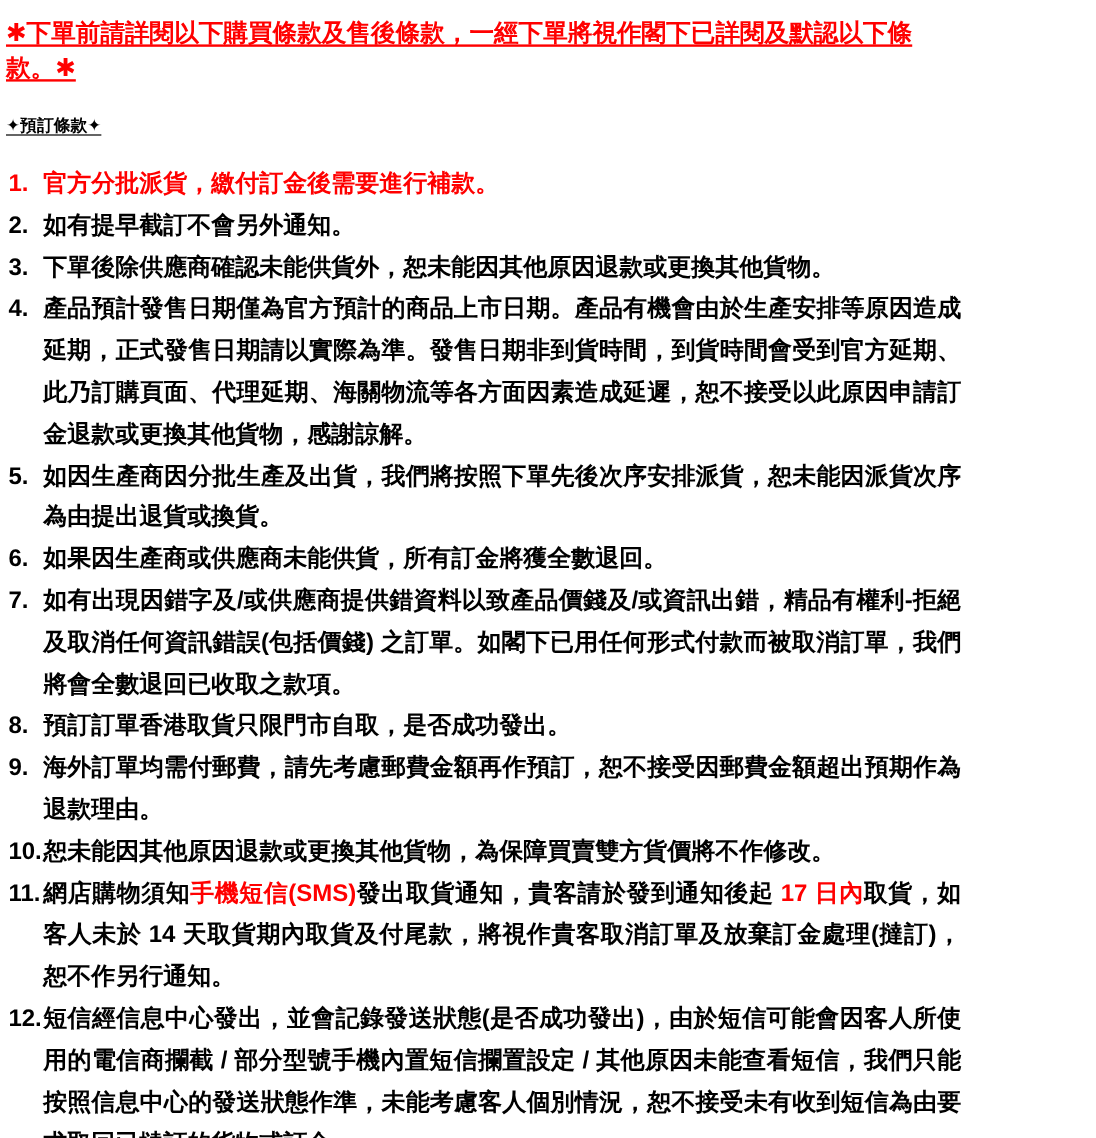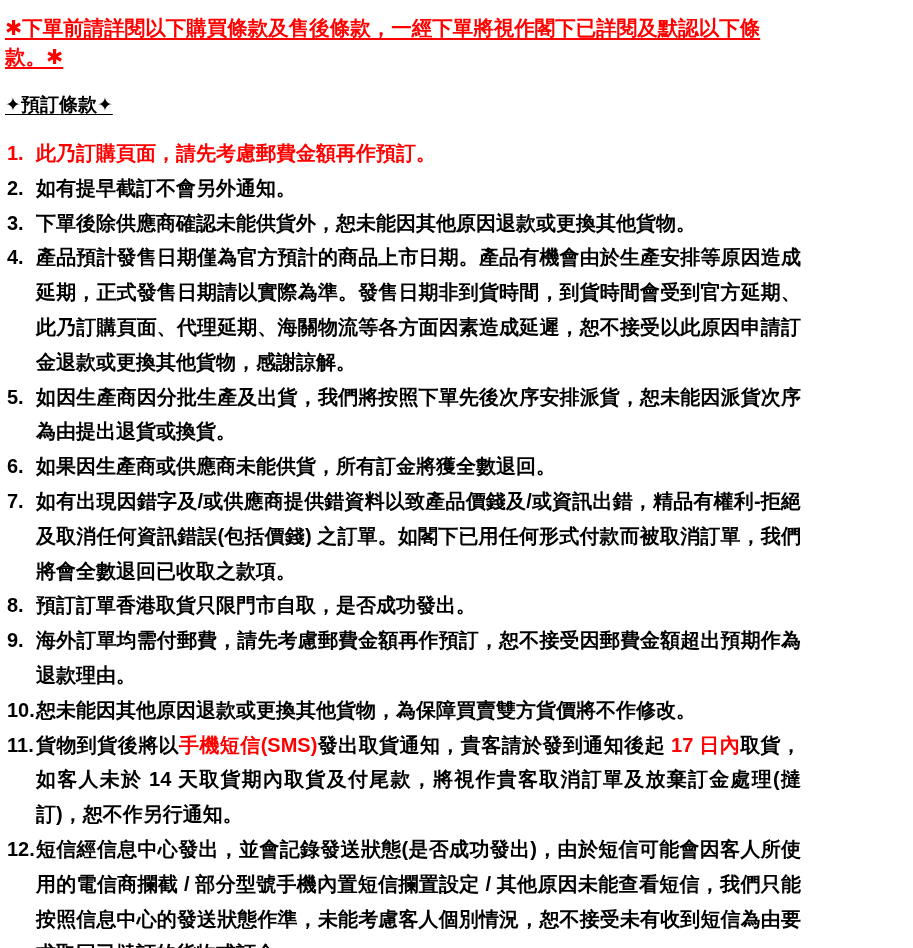--- a/index.html
+++ b/index.html
@@ -28,21 +28,21 @@
     line-height:29px;
     color:var(--red);
     margin:0 0 19px 0;
     letter-spacing:0;
   }
   .doc-title .u{
     text-decoration:underline;
     text-underline-offset:3px;
   }
   .section-title{
-    font-size:19px;
+    font-size:14px;
     line-height:29px;
     color:var(--black);
     margin:0 0 17px 0;
   }
   .section-title .u{
     text-decoration:underline;
     text-underline-offset:3px;
   }
   ol.terms{
     list-style:none;
@@ -78,27 +78,27 @@
 <body>
 
 <div class="doc">
   <div class="doc-title">
     <span class="u">✱下單前請詳閱以下購買條款及售後條款，一經下單將視作閣下已詳閱及默認以下條款。✱</span>
   </div>
   <div class="section-title">
     <span class="u">✦預訂條款✦</span>
   </div>
   <ol class="terms">
-      <li class="red"><span class="num">1.</span><span><span>此乃訂購頁面，請先考慮郵費金額再作預訂。</span></span></li>
+      <li class="red"><span class="num">1.</span><span><span>官方分批派貨，繳付訂金後需要進行補款。</span></span></li>
       <li><span class="num">2.</span><span><span>如有提早截訂不會另外通知。</span></span></li>
       <li><span class="num">3.</span><span><span>下單後除供應商確認未能供貨外，恕未能因其他原因退款或更換其他貨物。</span></span></li>
       <li><span class="num">4.</span><span><span>產品預計發售日期僅為官方預計的商品上市日期。產品有機會由於生產安排等原因造成延期，正式發售日期請以實際為準。發售日期非到貨時間，到貨時間會受到官方延期、此乃訂購頁面、代理延期、海關物流等各方面因素造成延遲，恕不接受以此原因申請訂金退款或更換其他貨物，感謝諒解。</span></span></li>
       <li><span class="num">5.</span><span><span>如因生產商因分批生產及出貨，我們將按照下單先後次序安排派貨，恕未能因派貨次序為由提出退貨或換貨。</span></span></li>
       <li><span class="num">6.</span><span><span>如果因生產商或供應商未能供貨，所有訂金將獲全數退回。</span></span></li>
       <li><span class="num">7.</span><span><span>如有出現因錯字及/或供應商提供錯資料以致產品價錢及/或資訊出錯，精品有權利-拒絕及取消任何資訊錯誤(包括價錢) 之訂單。如閣下已用任何形式付款而被取消訂單，我們將會全數退回已收取之款項。</span></span></li>
       <li><span class="num">8.</span><span><span>預訂訂單香港取貨只限門市自取，是否成功發出。</span></span></li>
       <li><span class="num">9.</span><span><span>海外訂單均需付郵費，請先考慮郵費金額再作預訂，恕不接受因郵費金額超出預期作為退款理由。</span></span></li>
       <li><span class="num">10.</span><span><span>恕未能因其他原因退款或更換其他貨物，為保障買賣雙方貨價將不作修改。</span></span></li>
-      <li><span class="num">11.</span><span><span>貨物到貨後將以</span><span class="red-underline">手機短信(SMS)</span><span>發出取貨通知，貴客請於發到通知後起 </span><span class="red-underline">17 日內</span><span>取貨，如客人未於 14 天取貨期內取貨及付尾款，將視作貴客取消訂單及放棄訂金處理(撻訂)，恕不作另行通知。</span></span></li>
+      <li><span class="num">11.</span><span><span>網店購物須知</span><span class="red-underline">手機短信(SMS)</span><span>發出取貨通知，貴客請於發到通知後起 </span><span class="red-underline">17 日內</span><span>取貨，如客人未於 14 天取貨期內取貨及付尾款，將視作貴客取消訂單及放棄訂金處理(撻訂)，恕不作另行通知。</span></span></li>
       <li><span class="num">12.</span><span><span>短信經信息中心發出，並會記錄發送狀態(是否成功發出)，由於短信可能會因客人所使用的電信商攔截 / 部分型號手機內置短信攔置設定 / 其他原因未能查看短信，我們只能按照信息中心的發送狀態作準，未能考慮客人個別情況，恕不接受未有收到短信為由要求取回已撻訂的貨物或訂金。</span></span></li>
       <li><span class="num">13.</span><span><span>短信經信息中心發出，請參閱 </span><span class="link">或資訊出錯</span><span> 。</span></span></li>
     </ol>
 </div>
 
 </body></html>

